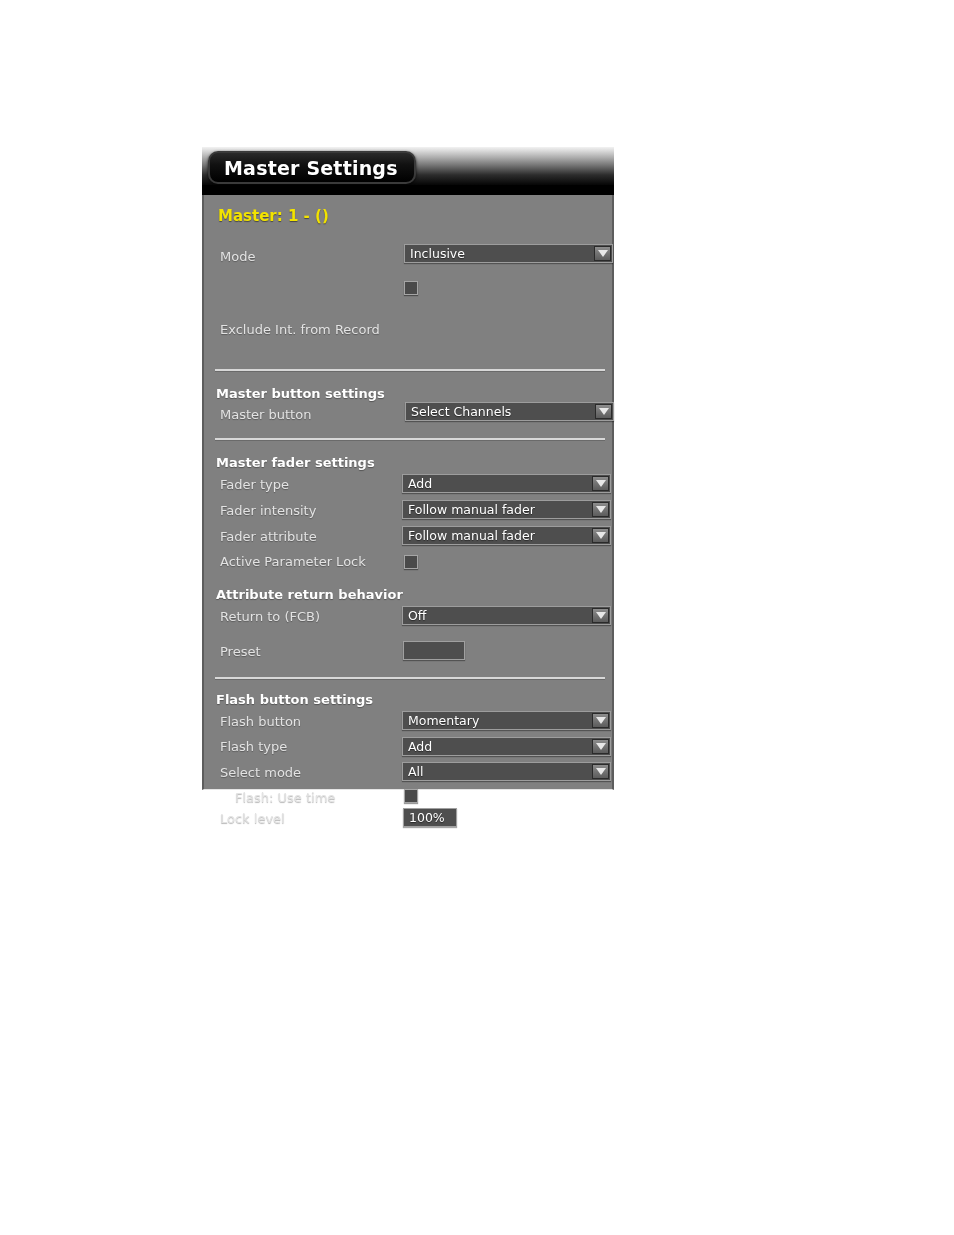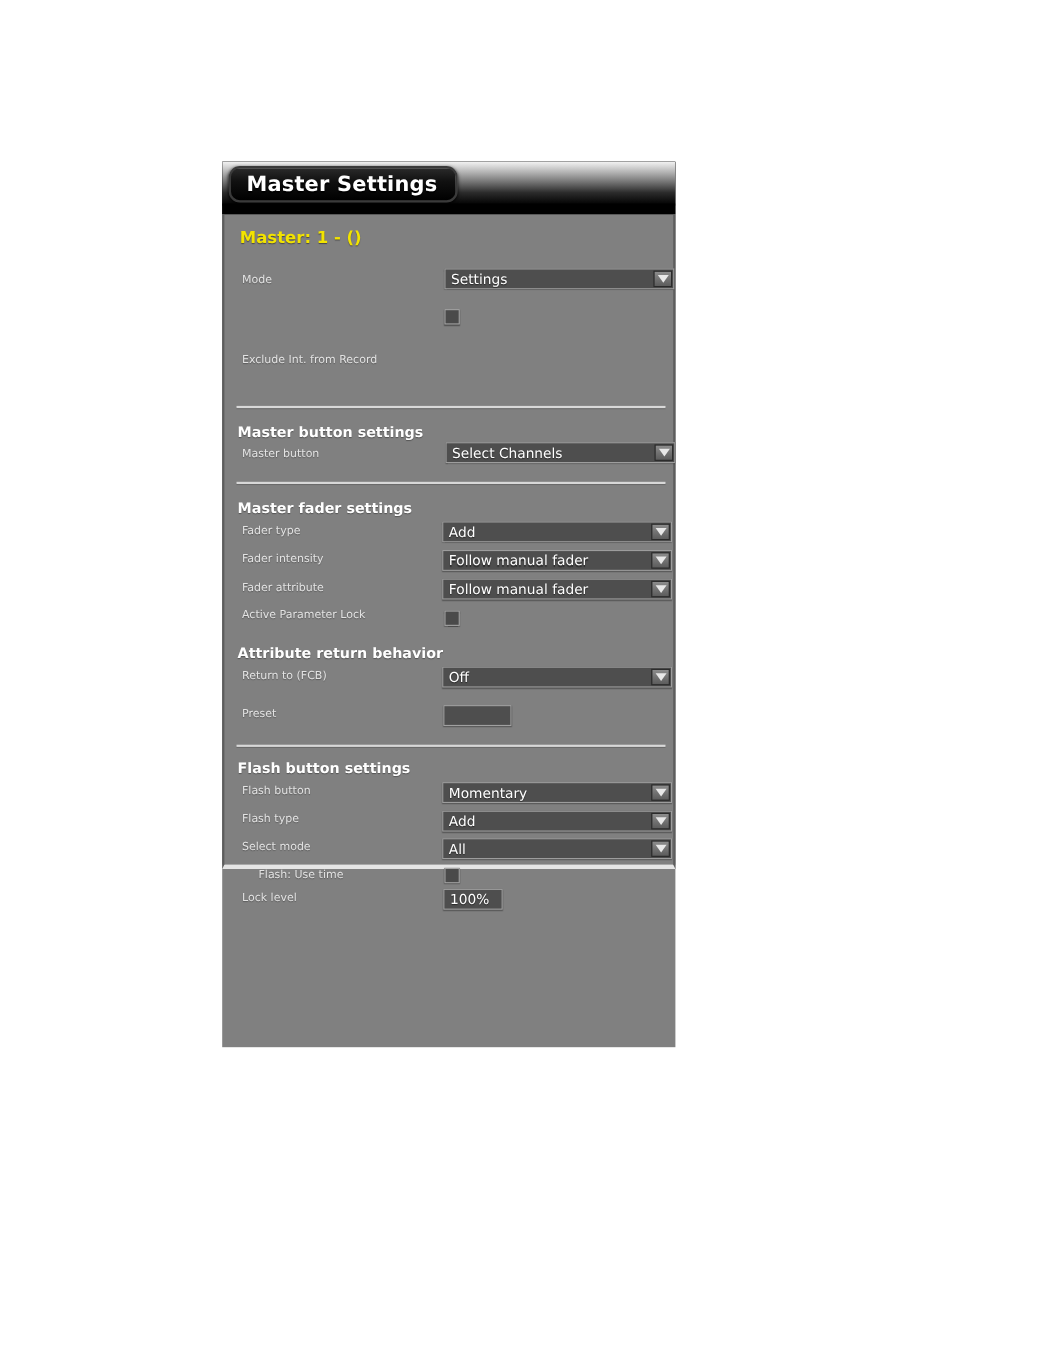--- a/index.html
+++ b/index.html
@@ -12,21 +12,21 @@
     background: #ffffff;
     font-family: "DejaVu Sans", sans-serif;
     overflow: hidden;
   }
 
   #panel {
     position: absolute;
     left: 202px;
     top: 147px;
     width: 412px;
-    height: 805px;
+    height: 643px;
     background: #808080;
     box-sizing: border-box;
     text-align: right;
   }
 
   
   .titlebar {
     position: relative;
     height: 48px;
     background: #0b0b0b;
@@ -78,21 +78,21 @@
     white-space: nowrap;
   }
 
   
   .panel-body {
     position: relative;
     height: 595px;
     background: #808080;
     border-left: 2px solid #5d5d5d;
     border-right: 2px solid #5d5d5d;
-    border-bottom: 4px solid #e5e5e5;
+    border-bottom: 1px solid #e5e5e5;
     box-sizing: border-box;
   }
 
   .master-title {
     position: absolute;
     left: 14px;
     top: 12px;
     color: #f2e300;
     font-size: 15px;
     font-weight: bold;
@@ -107,21 +107,21 @@
     font-size: 13px;
     font-weight: bold;
     white-space: nowrap;
     text-shadow: 0 1px 1px rgba(0,0,0,0.35);
   }
 
   .row-label {
     position: absolute;
     left: 16px;
     color: #e3e3e3;
-    font-size: 10px;
+    font-size: 13px;
     white-space: nowrap;
     text-shadow: 0 1px 1px rgba(0,0,0,0.3);
   }
 
   .sep {
     position: absolute;
     left: 11px;
     width: 390px;
     height: 2px;
     background: #d8d8d8;
@@ -209,21 +209,21 @@
       <span class="title-tab-label">Master Settings</span>
     </div>
   </div>
 
   <div class="panel-body">
 
     <div class="master-title">Master: 1 - ()</div>
 
     <div class="row-label" style="top:54px;">Mode</div>
     <div class="dropdown" style="left:200px; top:49px; width:209px;">
-      <span class="dropdown-value">Settings</span>
+      <span class="dropdown-value">Inclusive</span>
       <span class="dropdown-arrow">
           <i></i>
         </span>
     </div>
 
     <div class="row-label" style="top:87px;margin-top:40px;">Exclude Int. from Record</div>
     <div class="checkbox" style="left:200px; top:86px;"></div>
 
     <div class="sep" style="top:174px;"></div>
 

